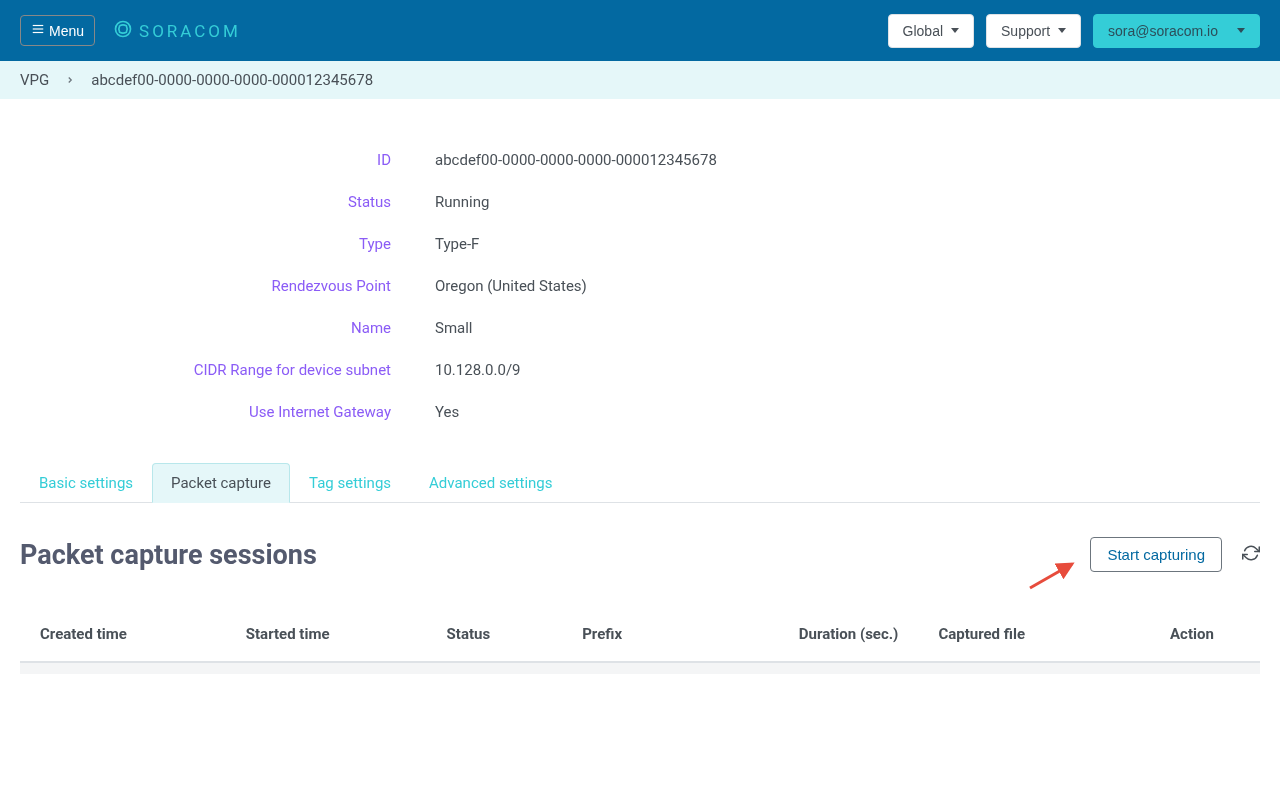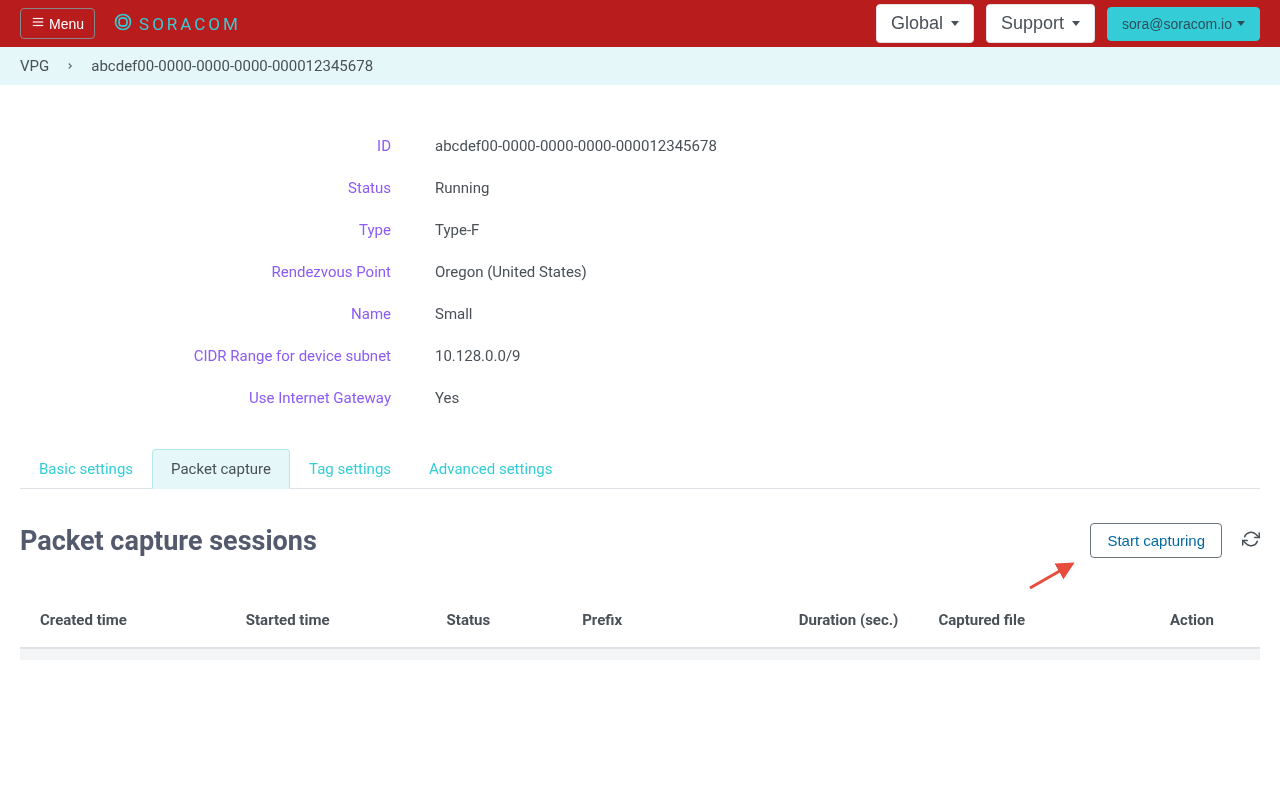--- a/index.html
+++ b/index.html
@@ -7,22 +7,22 @@
       margin: 0;
       padding: 0;
     }
     body {
       font-family: -apple-system, BlinkMacSystemFont, "Segoe UI", Roboto, "Helvetica Neue", Arial, sans-serif;
       font-size: 14px;
       color: #495057;
       background: #fff;
     }
     .top-nav {
-      background: #b91c1c;
-      height: 47px;
+      background: #0369a1;
+      height: 61px;
       display: flex;
       align-items: center;
       padding: 0 20px;
       justify-content: space-between;
     }
     .top-nav-left {
       display: flex;
       align-items: center;
       gap: 18px;
     }
@@ -58,32 +58,32 @@
     }
     .nav-dropdown-white {
       background: #fff;
       border: 1px solid #dee2e6;
       padding: 8px 14px;
       border-radius: 4px;
       cursor: pointer;
       display: flex;
       align-items: center;
       gap: 5px;
-      font-size: 18px;
+      font-size: 14px;
       color: #495057;
     }
     .nav-dropdown-cyan {
       background: #34cdd7;
       border: 1px solid #34cdd7;
       padding: 8px 14px;
       border-radius: 4px;
       cursor: pointer;
       display: flex;
       align-items: center;
-      gap: 2px;
+      gap: 16px;
       font-size: 14px;
       color: #2c4e5a;
     }
     .caret {
       width: 0;
       height: 0;
       border-left: 4px solid transparent;
       border-right: 4px solid transparent;
       border-top: 5px solid currentColor;
       margin-left: 3px;

